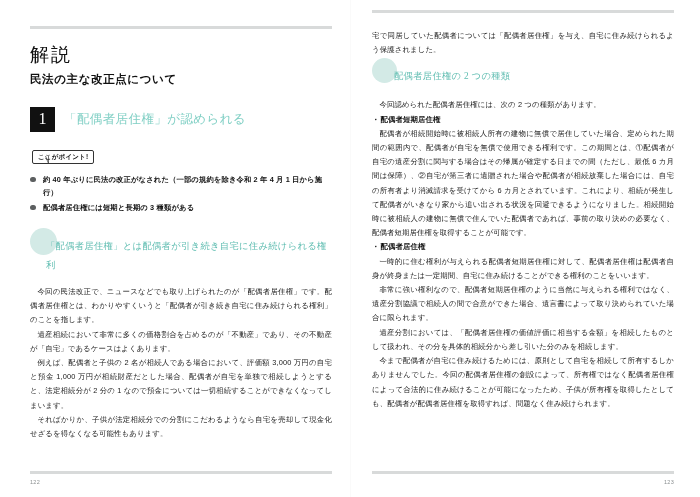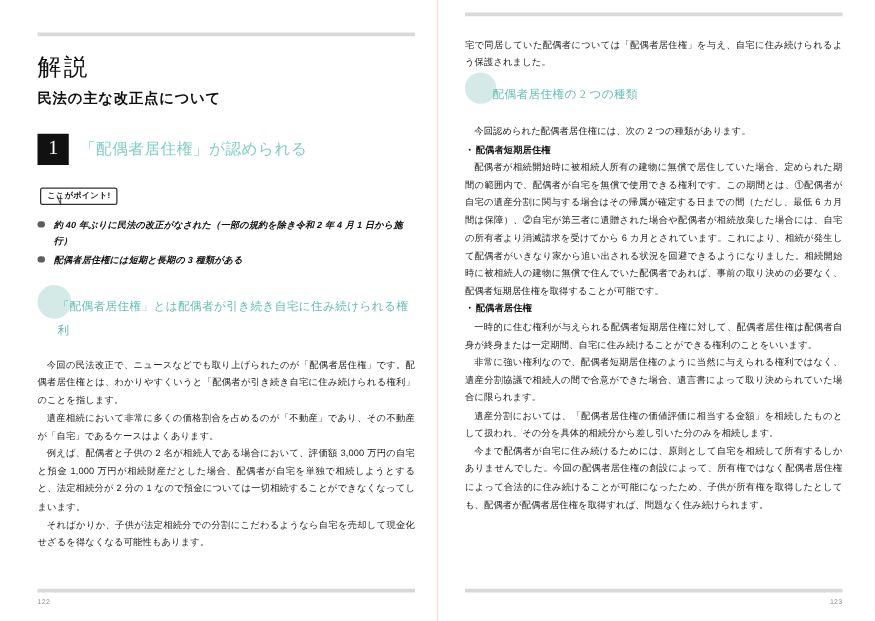--- a/index.html
+++ b/index.html
@@ -148,21 +148,20 @@
   ul.points li {
     position: relative;
     padding-left: 13px;
     font-size: 7.3px;
     font-family: "Liberation Sans", sans-serif;
     font-weight: bold;
     line-height: 1.85;
     letter-spacing: 0.15px;
     color: #111;
     margin-bottom: 1px;
-    font-style: italic;
   }
   ul.points li .dot {
     position: absolute;
     left: 0;
     top: 4.2px;
     width: 5.5px;
     height: 5.5px;
     border-radius: 50%;
     background: #5c5f60;
   }

